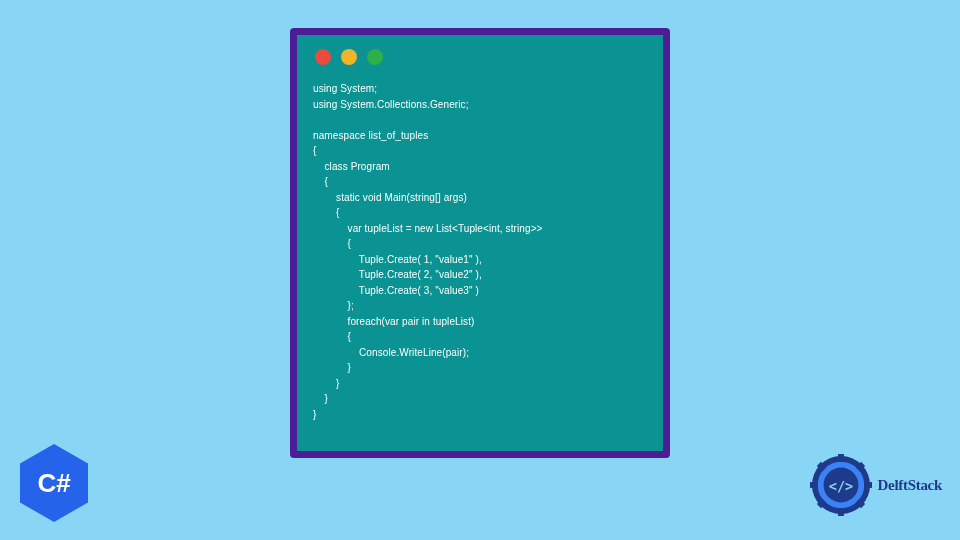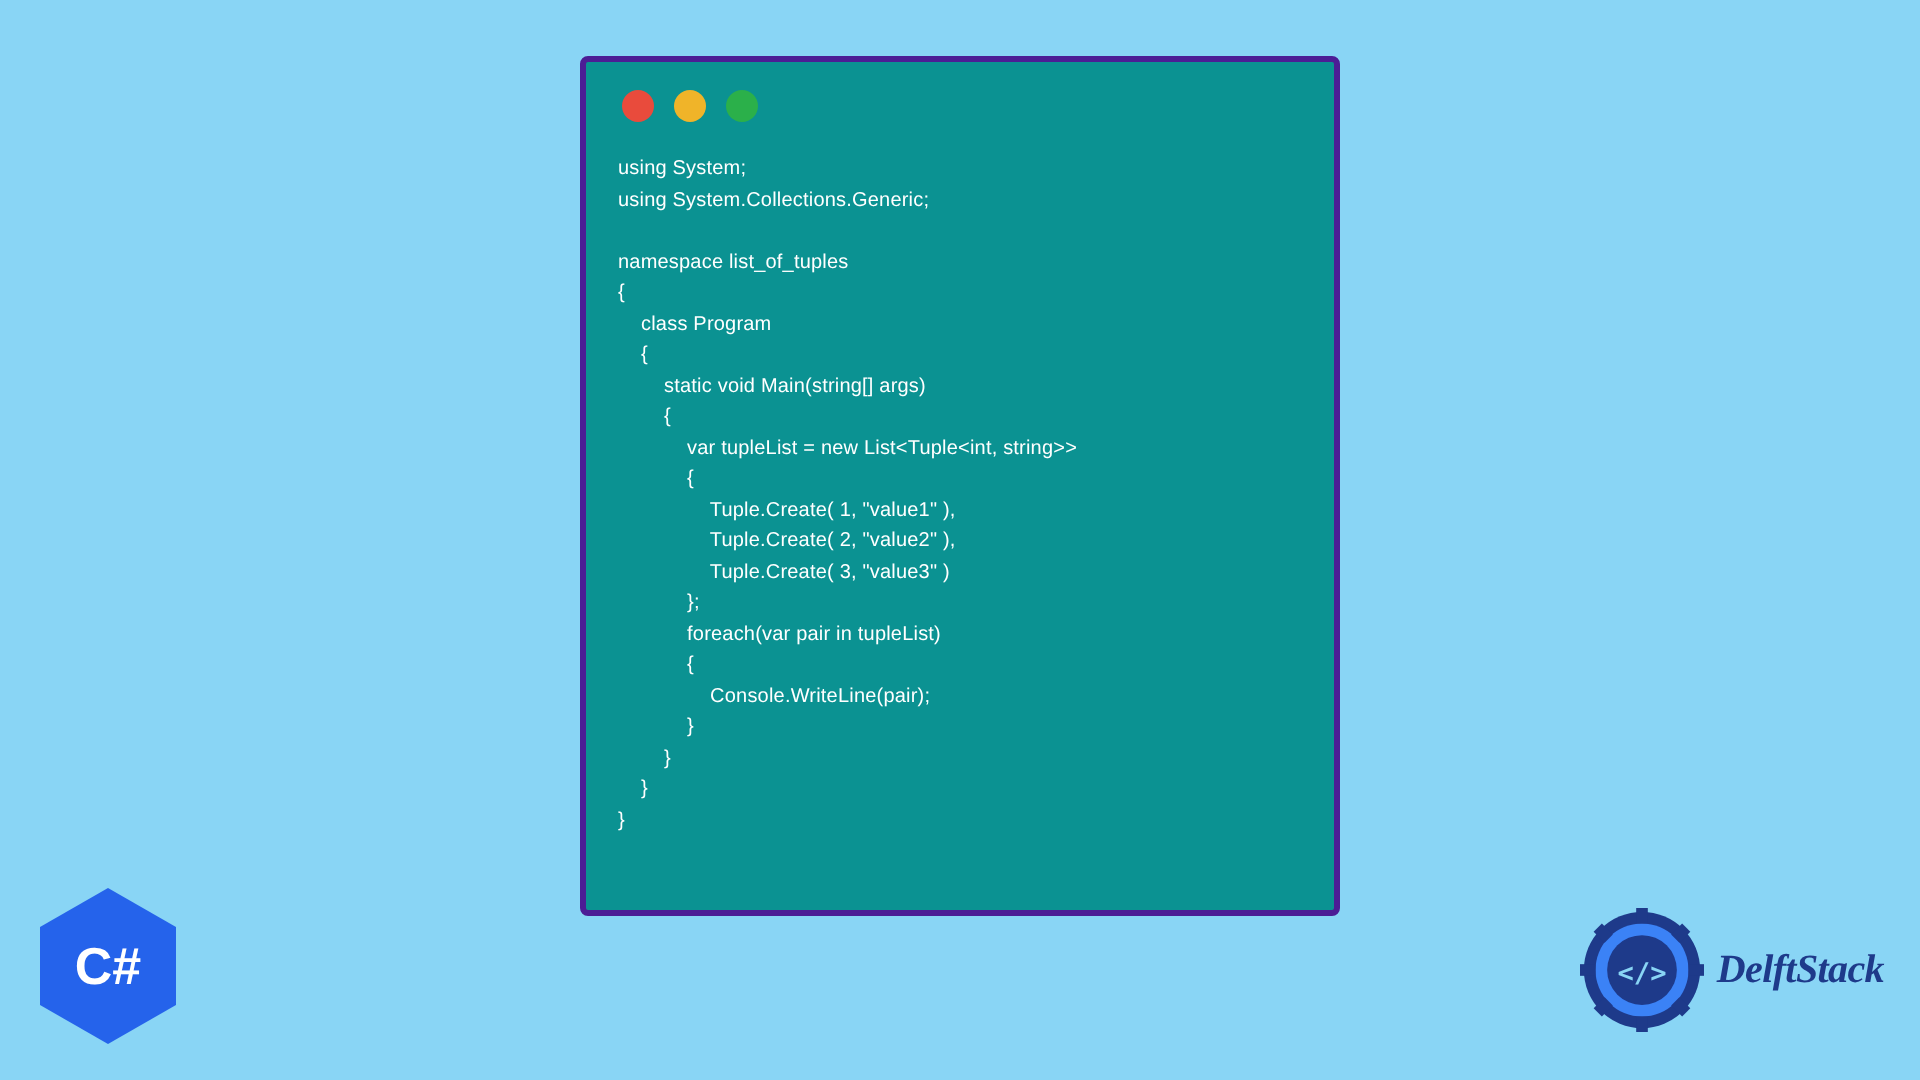--- a/index.html
+++ b/index.html
@@ -11,21 +11,21 @@
       position: relative;
       overflow: hidden;
     }
     .code-window {
       position: absolute;
       left: 290px;
       top: 28px;
       width: 380px;
       height: 430px;
       background: #0b9292;
-      border: 3px solid #4c1d95;
+      border: 7px solid #4c1d95;
       border-radius: 4px;
       padding: 14px 16px 16px 16px;
     }
     .dots {
       display: flex;
       gap: 10px;
       margin-bottom: 16px;
       padding-left: 2px;
     }
     .dot {
@@ -78,22 +78,21 @@
       width: 62px;
       height: 62px;
       display: flex;
       align-items: center;
       justify-content: center;
       position: relative;
     }
     .delftstack-text {
       color: #1e3a8a;
       font-weight: 700;
-      font-size: 20px;
-      font-style: italic;
+      font-size: 15px;
       font-family: Georgia, serif;
       letter-spacing: -0.3px;
     }
   </style>
 </head>
 <body>
 
 <div class="code-window">
   <div class="dots">
     <div class="dot red"></div>

